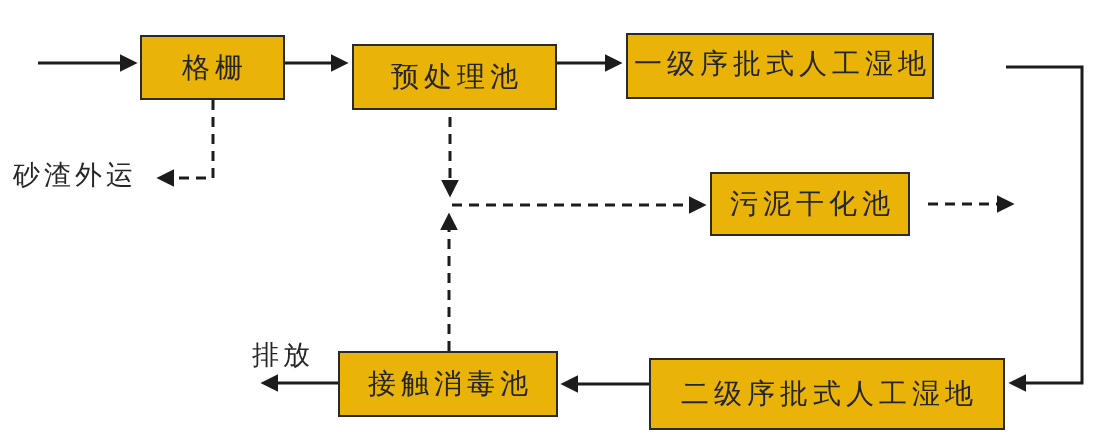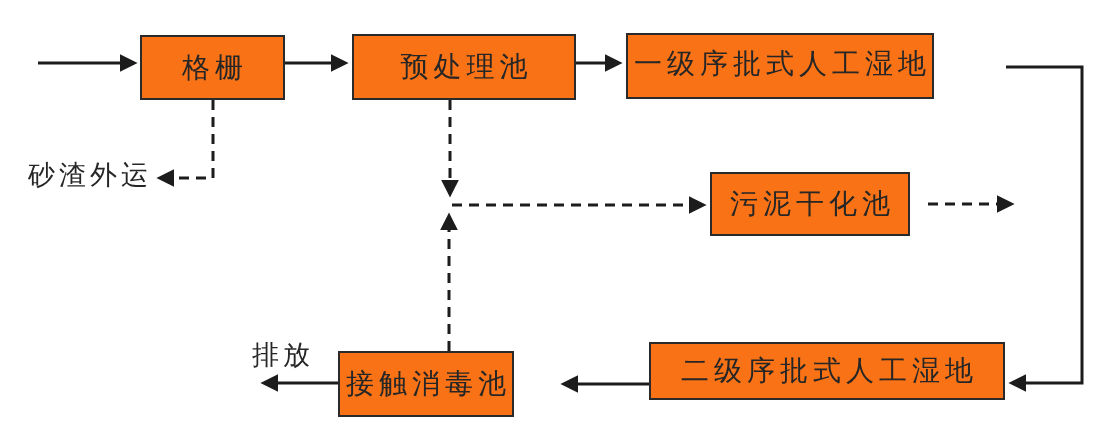--- a/index.html
+++ b/index.html
@@ -16,21 +16,21 @@
   .wires { position: absolute; left: 0; top: 0; }
   .wires line, .wires polyline {
     stroke: #1c1c1c;
     stroke-width: 3;
     fill: none;
   }
   .wires .dashed { stroke-dasharray: 10 7; }
   .node {
     position: absolute;
     border: 2px solid #2a2a2a;
-    background: #f97316;
+    background: #eab308;
     display: flex;
     align-items: center;
     justify-content: center;
     font-size: 28px;
     letter-spacing: 5px;
     white-space: nowrap;
     line-height: 1;
   }
   .node span { padding-left: 5px; } 
   .flabel {
@@ -65,39 +65,39 @@
     <line class="dashed" x1="450" y1="100" x2="450" y2="194" marker-end="url(#arr)"></line>
     <line class="dashed" x1="449" y1="351" x2="449" y2="216" marker-end="url(#arr)"></line>
     <line class="dashed" x1="452" y1="205" x2="703" y2="205" marker-end="url(#arr)"></line>
     <line class="dashed" x1="928" y1="204" x2="1011" y2="204" marker-end="url(#arr)"></line>
   </svg>
 
   <div class="node" style="left:140px; top:35px; width:145px; height:65px;">
     <span>格栅</span>
   </div>
 
-  <div class="node" style="left:352px; top:34px; width:224px; height:66px;">
+  <div class="node" style="left:352px; top:44px; width:205px; height:66px;">
     <span>预处理池</span>
   </div>
 
   <div class="node" style="left:626px; top:33px; width:308px; height:66px;font-family:Liberation Mono, monospace;">
     <span>一级序批式人工湿地</span>
   </div>
 
   <div class="node" style="left:710px; top:172px; width:200px; height:64px;">
     <span>污泥干化池</span>
   </div>
 
-  <div class="node" style="left:649px; top:342px; width:356px; height:58px;">
+  <div class="node" style="left:649px; top:358px; width:356px; height:72px;">
     <span>二级序批式人工湿地</span>
   </div>
 
-  <div class="node" style="left:338px; top:351px; width:176px; height:66px;">
+  <div class="node" style="left:338px; top:351px; width:220px; height:66px;">
     <span>接触消毒池</span>
   </div>
 
 
-  <div class="flabel" style="left:13px; top:161px;margin-left:15px;">砂渣外运</div>
+  <div class="flabel" style="left:13px; top:161px;">砂渣外运</div>
 
 
   <div class="flabel" style="left:252px; top:343px;font-family:Liberation Mono, monospace;">排放</div>
 
 </div>
 
 </body></html>

